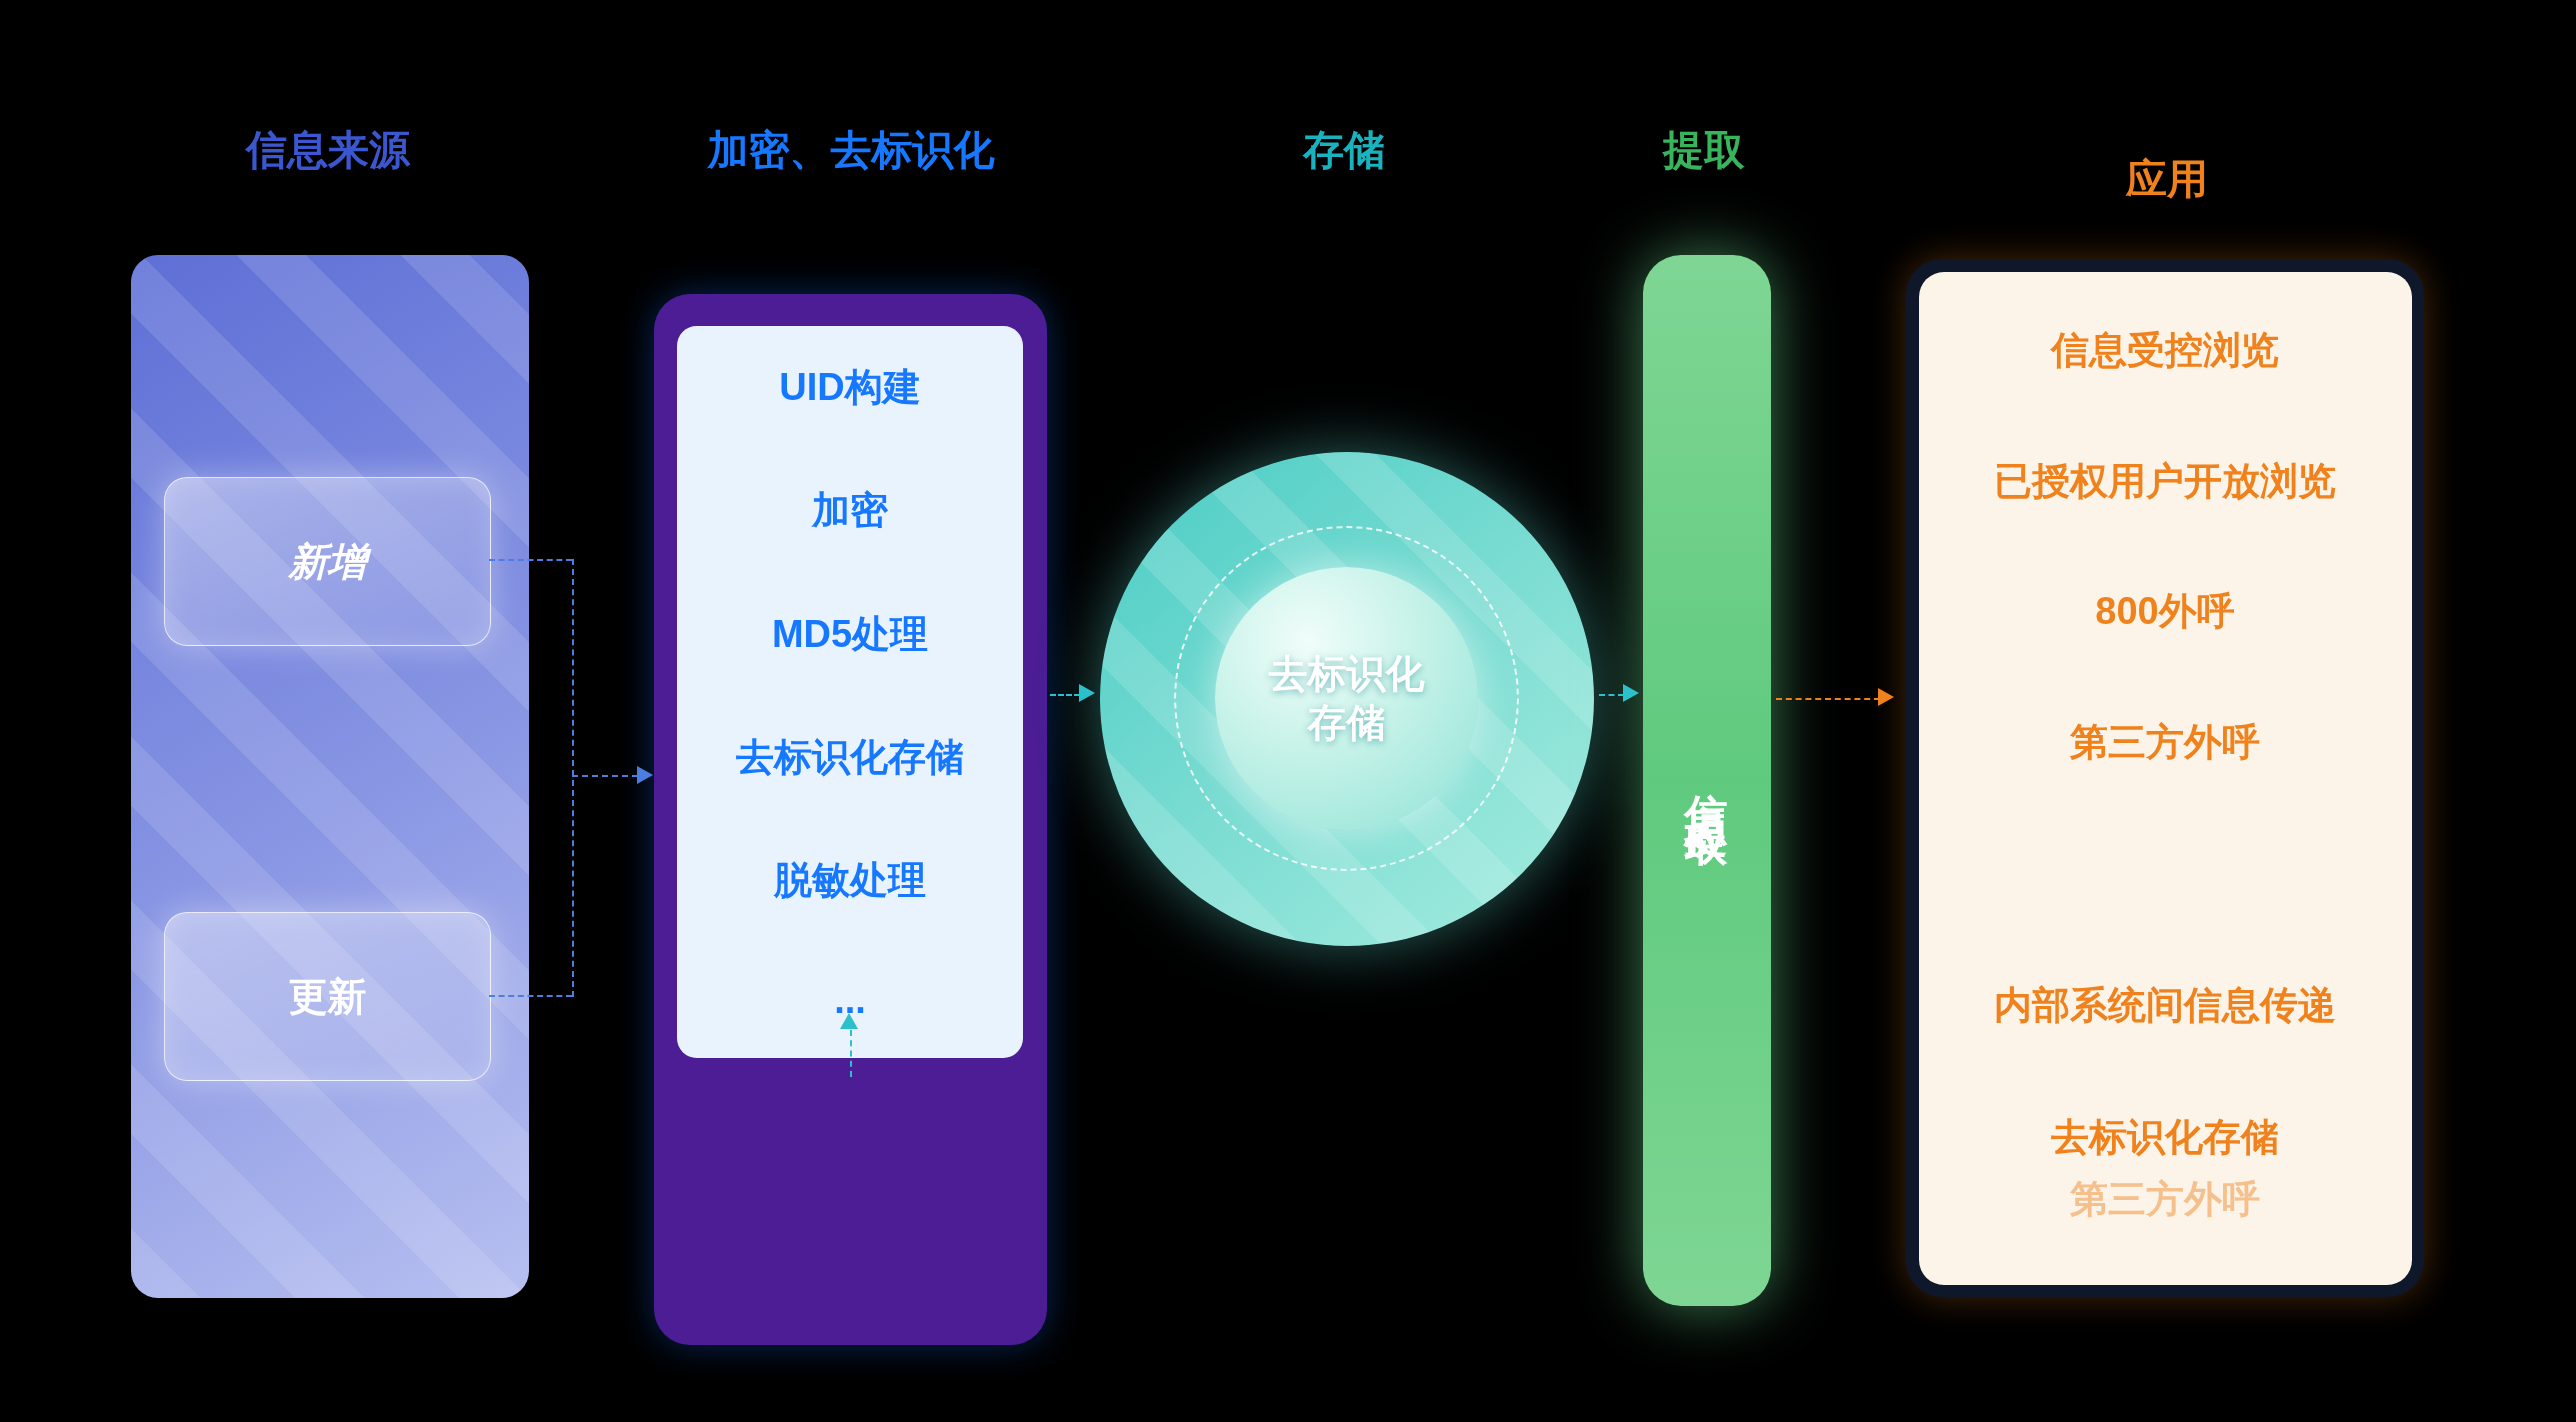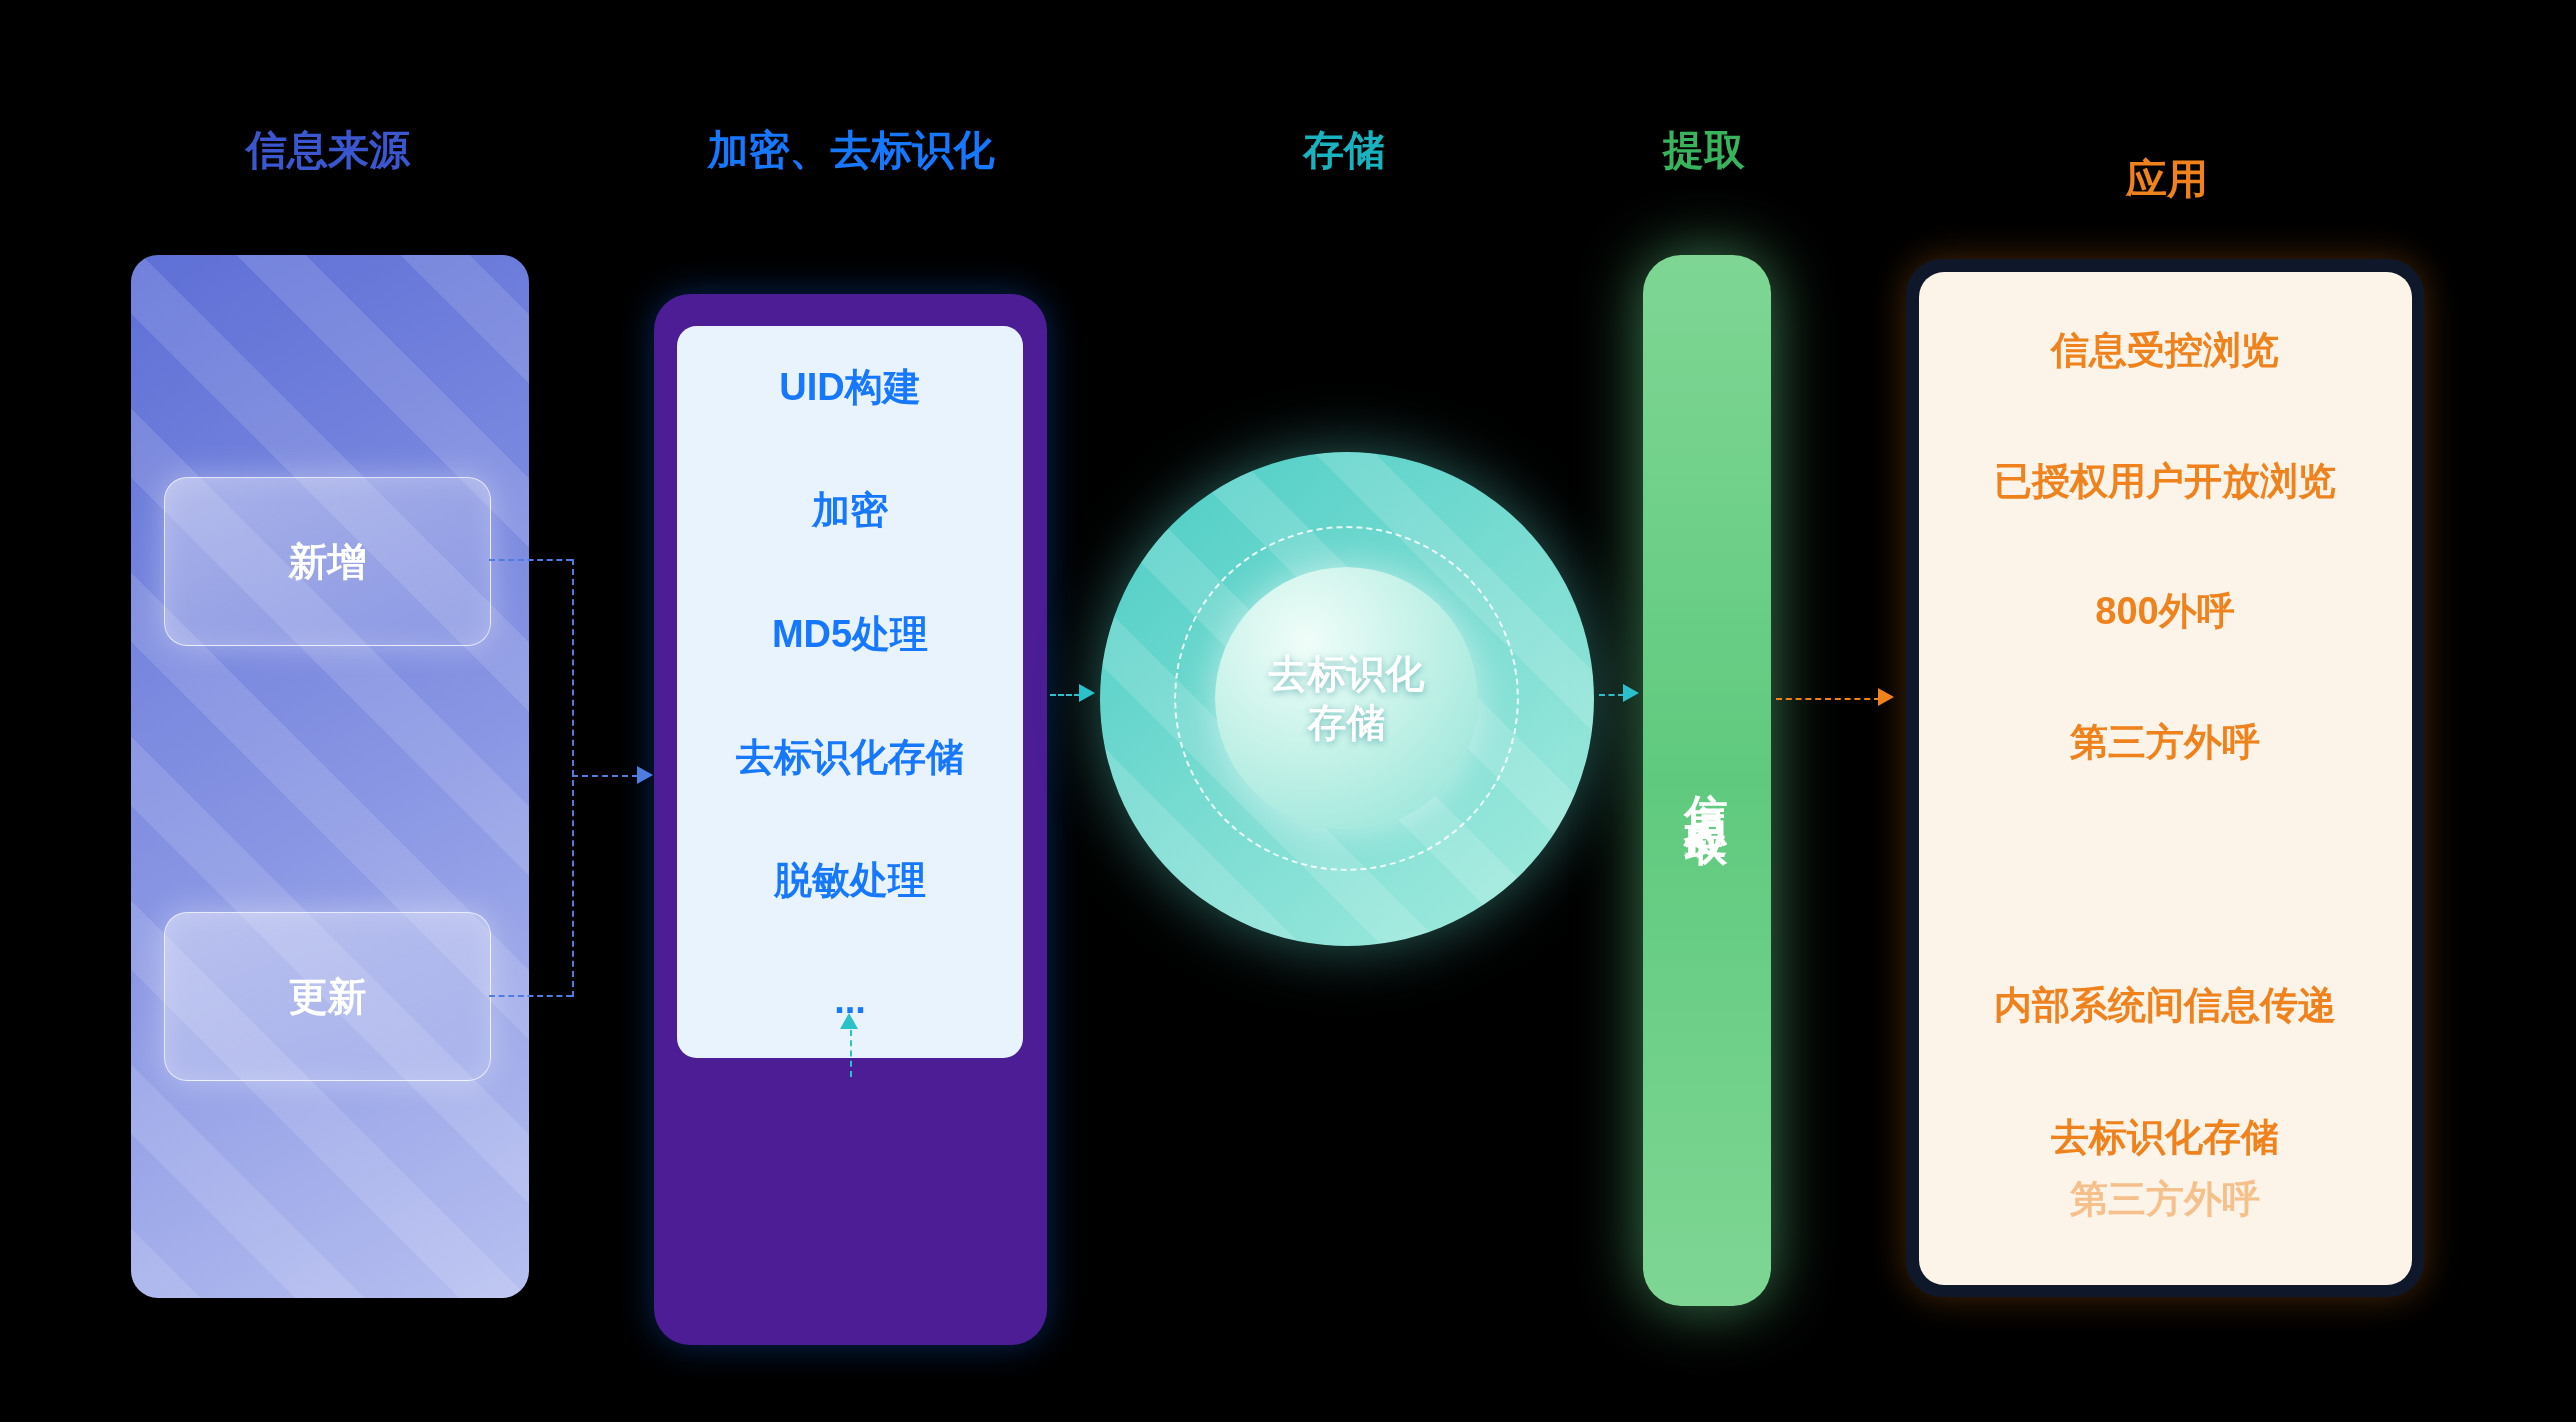--- a/index.html
+++ b/index.html
@@ -20,21 +20,21 @@
     border-radius:27px;overflow:hidden;
     background:linear-gradient(150deg,#5e6fd6 0%,#8a97e4 55%,#b7c0f0 100%);}
   .source-stripes{position:absolute;inset:0;
     background:repeating-linear-gradient(45deg,rgba(255,255,255,0.12) 0 49px,rgba(255,255,255,0) 49px 116px);}
   .source-btn{position:absolute;left:33px;width:325px;height:167px;border-radius:23px;
     background:linear-gradient(155deg,rgba(255,255,255,0.42),rgba(255,255,255,0.08));
     border:1.8px solid rgba(255,255,255,0.75);
     box-shadow:0 0 32px rgba(255,255,255,0.35), inset 0 0 27px rgba(255,255,255,0.2);
     display:flex;align-items:center;justify-content:center;
     color:#ffffff;font-size:39px;font-weight:bold;}
-  .btn-new{top:222px;}
+  .btn-new{top:222px;font-style:italic;}
   .btn-update{top:657px;}
 
   
   .encrypt-panel{position:absolute;left:654px;top:255px;width:393px;height:1051px;
     background:#4c1d95;border-radius:36px;box-shadow:0 0 36px rgba(20,110,250,0.35);margin-top:39px;}
   .encrypt-steps{position:absolute;left:23px;top:32px;width:346px;height:732px;
     background:#e9f3fe;border-radius:19.7px;
     display:flex;flex-direction:column;justify-content:space-around;align-items:center;}
   .step{color:#1677ff;font-size:38px;font-weight:bold;}
   .rule-box{position:absolute;left:23px;top:821px;width:346px;height:181px;

